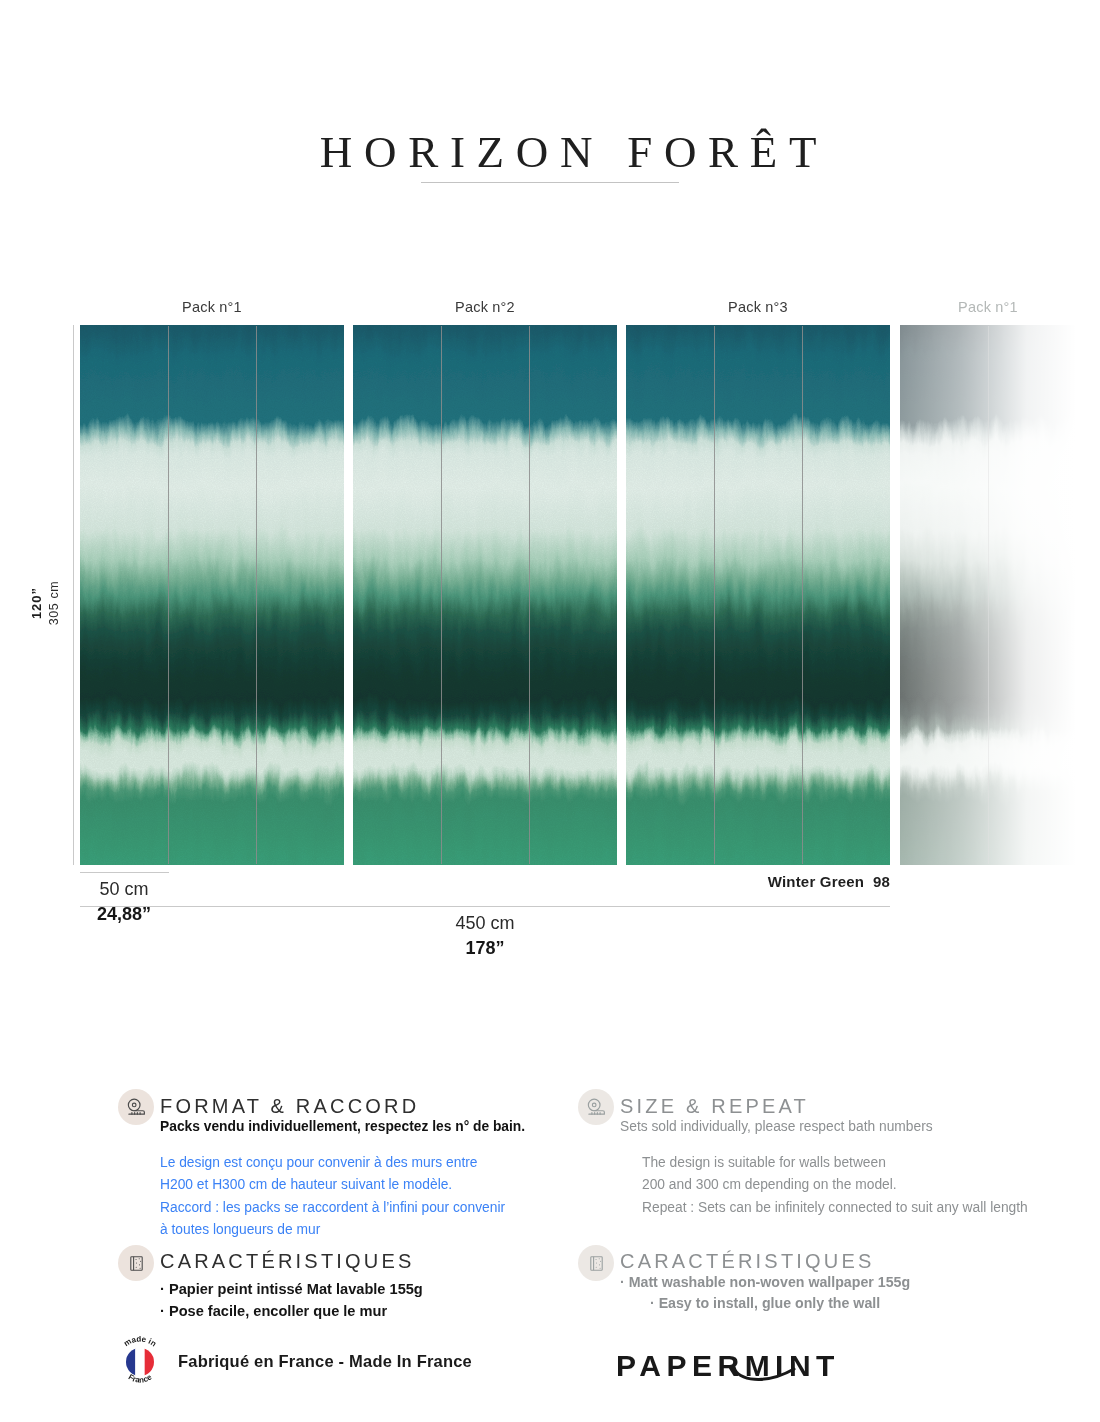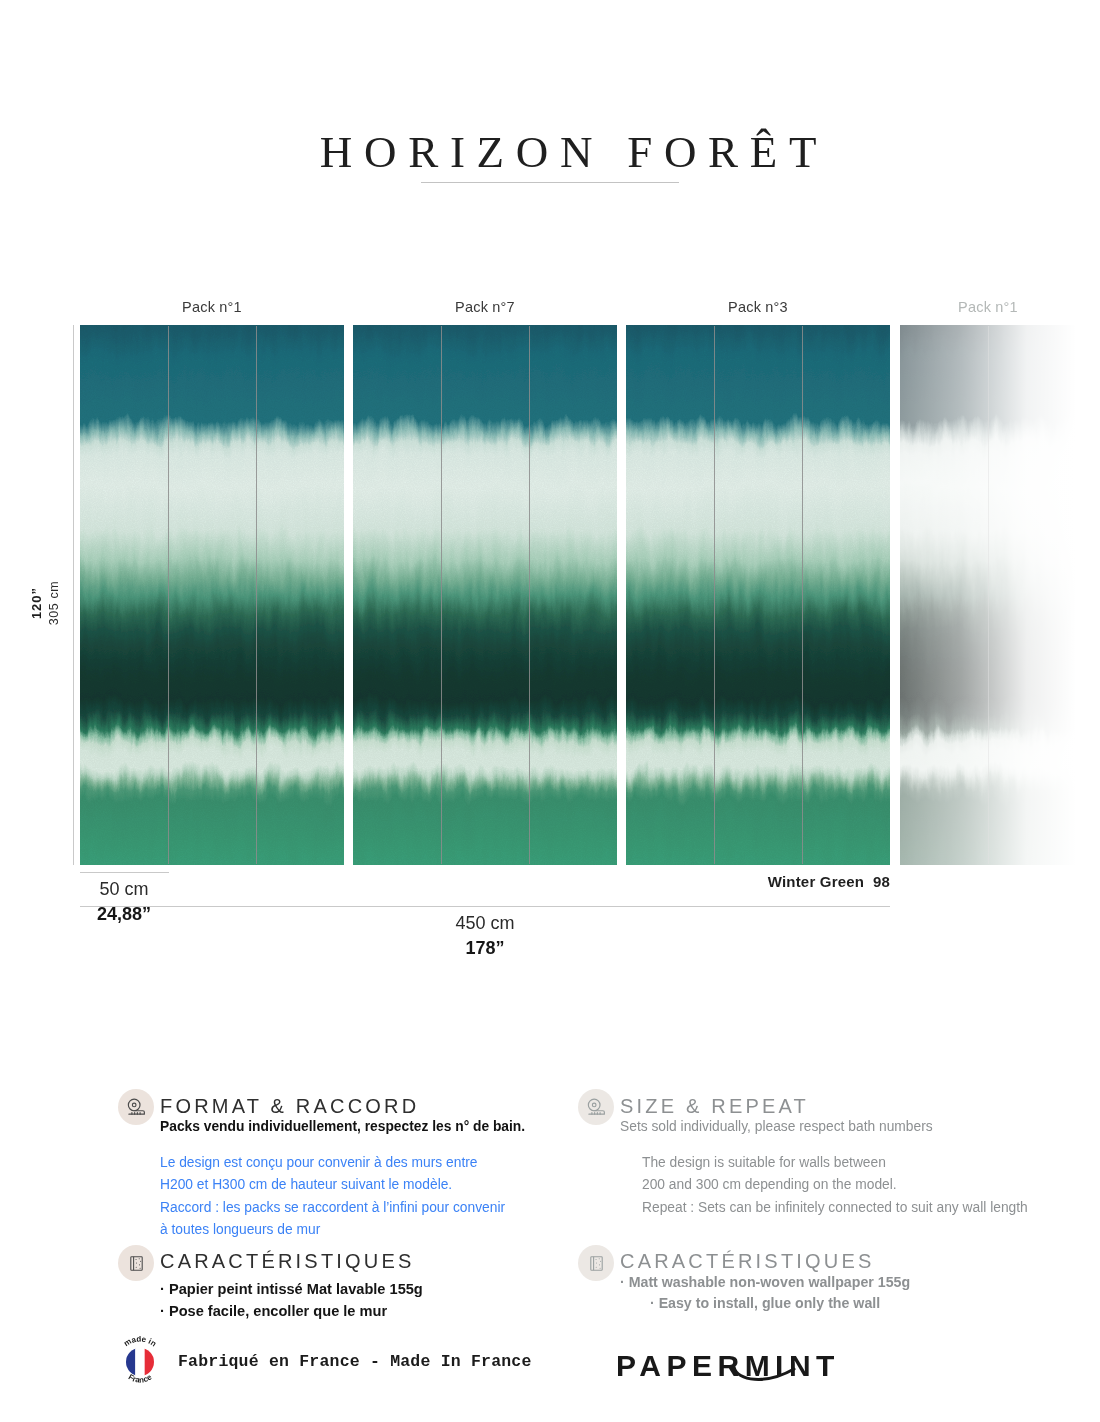--- a/index.html
+++ b/index.html
@@ -60,33 +60,33 @@
   .bodytext.fr { color:#3b82f6; }
   .bodytext.en { color:var(--text-gray,#8d9092);margin-left:22px; }
 
   .bullets { position:absolute; font-size:14.6px; line-height:1.48; }
   .bullets.fr { font-weight:bold; color:#151515;margin-top:7px; }
   .bullets.en { font-weight:bold; color:var(--text-gray,#8d9092); font-size:14.2px; }
   .bullets div::before { content:"· "; }
 
   
   .roundel { position:absolute; left:114px; top:1336px; }
-  .made-in { position:absolute; left:178px; top:1352px; font-size:16.5px; font-weight:bold; color:#1b1b1b; letter-spacing:0.2px;font-family:Liberation Mono, monospace; }
+  .made-in { position:absolute; left:178px; top:1352px; font-size:16.5px; font-weight:bold; color:#1b1b1b; letter-spacing:0.2px; }
   .brand   { position:absolute; left:616px; top:1340px; }
 </style>
 </head>
 <body>
 
 <div class="page">
 
   <h1 class="title">HORIZON FORÊT</h1>
   <div class="title-rule"></div>
 
   <div class="pack-label l1">Pack n°1</div>
-  <div class="pack-label l2">Pack n°7</div>
+  <div class="pack-label l2">Pack n°2</div>
   <div class="pack-label l3">Pack n°3</div>
   <div class="pack-label l4">Pack n°1</div>
 
   <svg class="panels" width="1100" height="540" viewBox="0 0 1100 540">
     <defs>
       <linearGradient id="wcg" gradientUnits="userSpaceOnUse" x1="0" y1="0" x2="0" y2="540">
         <stop offset="0" stop-color="#1f5d6d"></stop>
         <stop offset="0.055" stop-color="#1e6e7d"></stop>
         <stop offset="0.175" stop-color="#237682"></stop>
         <stop offset="0.20" stop-color="#8fc3bd"></stop>

